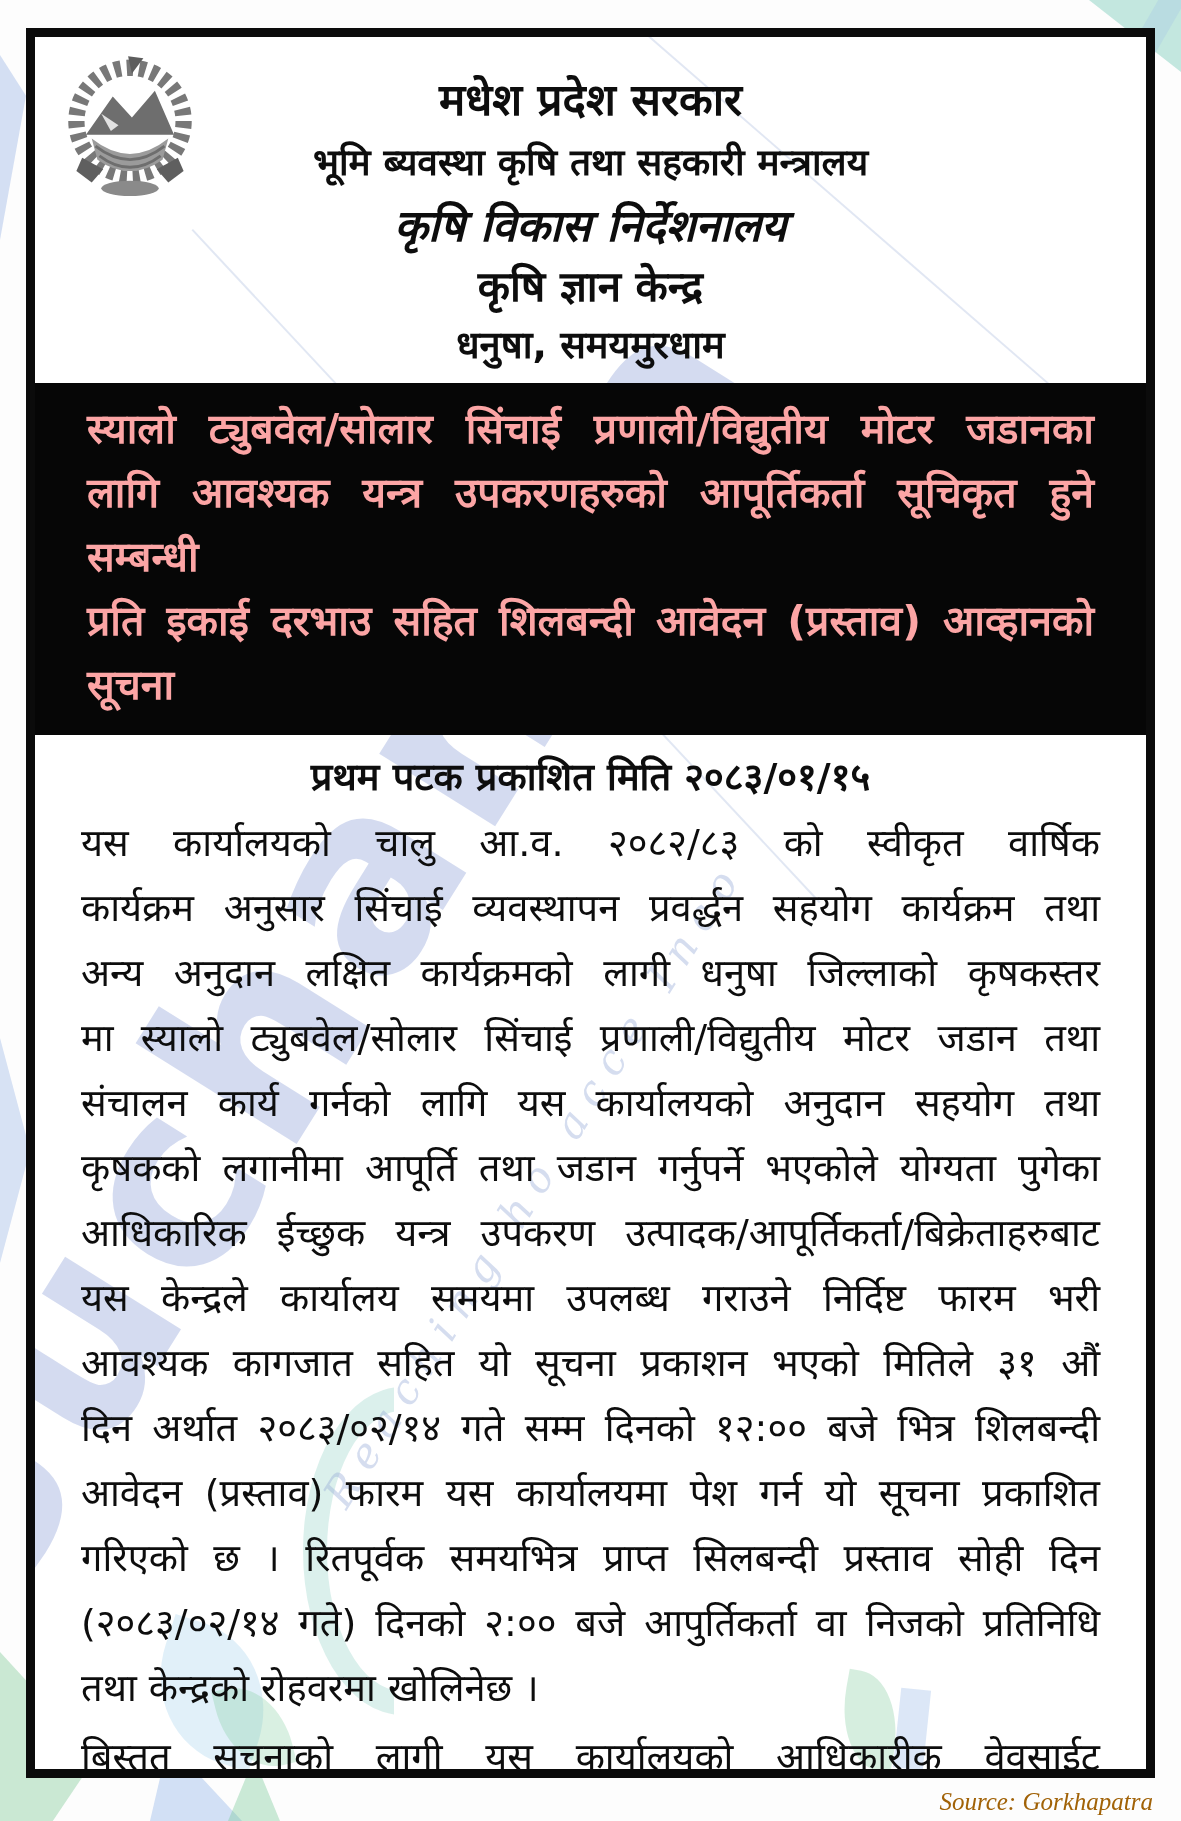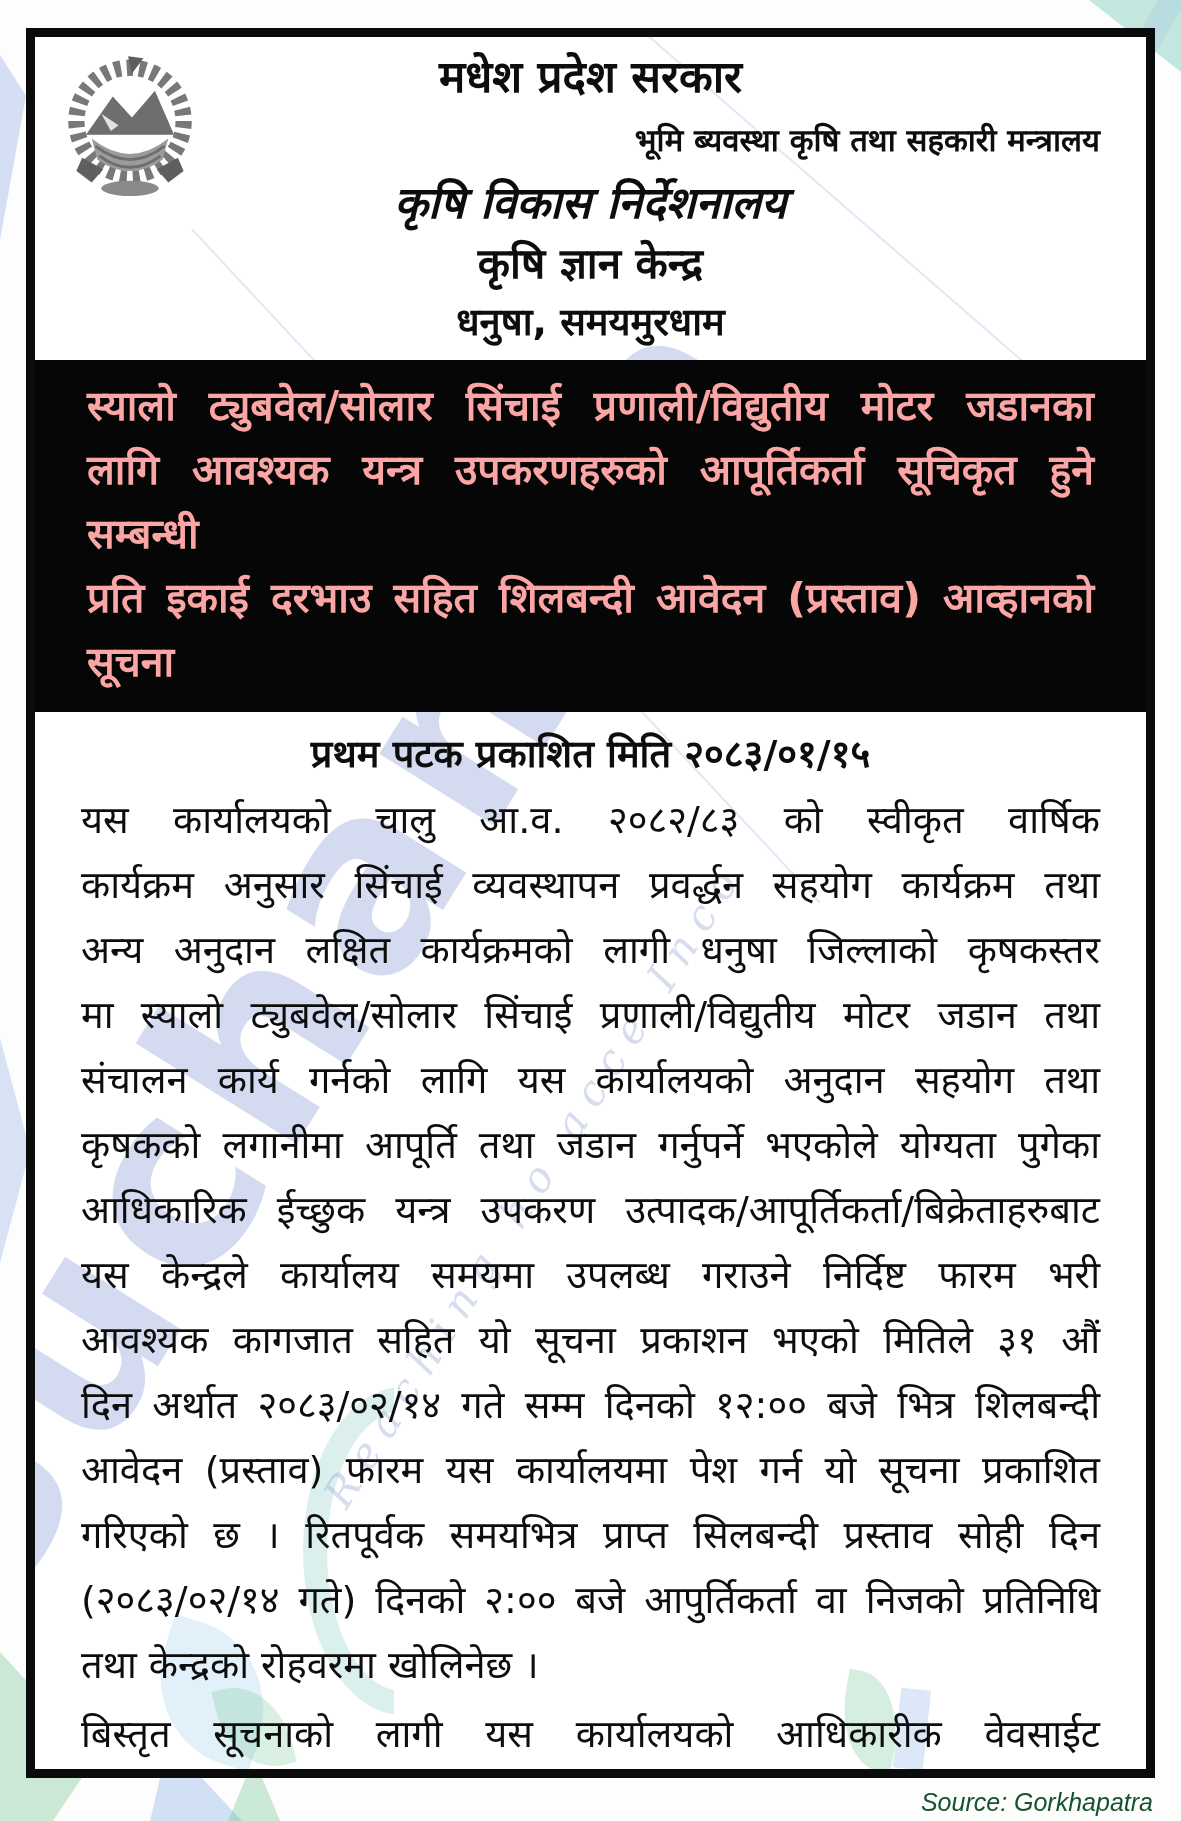--- a/index.html
+++ b/index.html
@@ -53,42 +53,42 @@
     border-radius:0 80% 0 80%;transform:rotate(-14deg);}
   .wleaf3{left:806px;top:1636px;width:58px;height:96px;background:rgba(120,200,150,.30);
     border-radius:0 80% 0 80%;transform:rotate(10deg);}
   .wleaf4{left:862px;top:1652px;width:30px;height:80px;background:rgba(140,175,228,.30);
     transform:rotate(6deg);}
   .dline{position:absolute;height:2px;background:rgba(188,202,228,.45);
     transform-origin:0 0;z-index:1;}
   .dline1{left:158px;top:192px;width:920px;transform:rotate(47deg);}
   .dline2{left:600px;top:-14px;width:1020px;transform:rotate(41deg);}
   
-  .content{position:relative;z-index:2;padding:9px 46px 0;}
+  .content{position:relative;z-index:2;padding:32px 46px 0;}
   .emblem{position:absolute;left:28px;top:4px;width:134px;height:176px;z-index:3;}
   .hdr{text-align:center;font-weight:700;}
   .h1{font-size:44px;line-height:62px;}
-  .h2{font-size:31px;line-height:64px;text-align:right;}
+  .h2{font-size:37px;line-height:64px;}
   .h3{font-size:44px;line-height:62px;font-style:italic;}
   .h4{font-size:42px;line-height:60px;}
   .h5{font-size:38px;line-height:56px;font-weight:600;}
   .banner{
     margin:10px -46px 0;background:#060606;color:#fca5a5;
     padding:14px 52px 18px;font-weight:700;
   }
   .banner .bline{font-size:41px;line-height:64px;
     text-align:justify;text-align-last:justify;}
   .pubdate{margin-top:12px;text-align:center;font-size:38px;line-height:60px;font-weight:600;}
   .bodytxt{margin-top:4px;font-size:38px;line-height:65px;font-weight:400;}
   .jline{text-align:justify;text-align-last:justify;}
   .lline{text-align:right;text-align-last:left;}
   .source{
     position:absolute;right:28px;top:1788px;z-index:2;
-    font-family:Liberation Sans, sans-serif;font-style:italic;
-    font-size:25px;color:#14532d;
+    font-family:Liberation Serif, serif;font-style:italic;
+    font-size:25px;color:#a16207;
   }
 </style>
 </head>
 <body>
 
 <div class="page">
 
   <div class="shape tl-blue"></div>
   <div class="shape tr-teal"></div>
   <div class="shape tr-band"></div>

